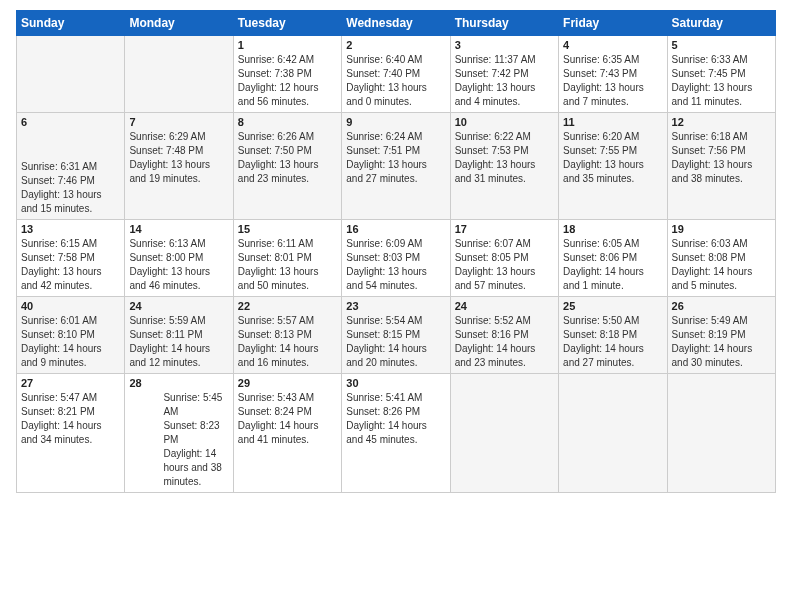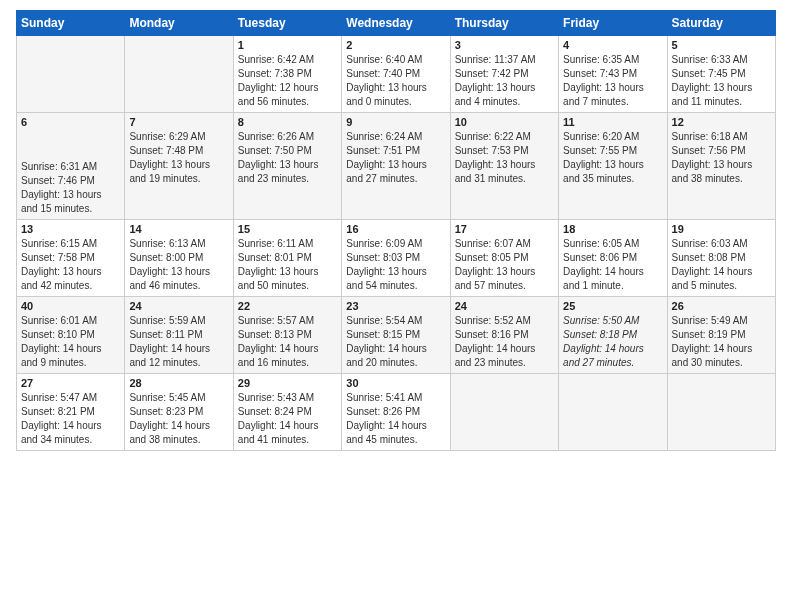--- a/index.html
+++ b/index.html
@@ -272,41 +272,41 @@
 Daylight: 14 hours and 20 minutes.</div>
           </td>
           <td>
             <div class="cell-date">24</div>
             <div class="cell-info" style="white-space: pre-line;">Sunrise: 5:52 AM
 Sunset: 8:16 PM
 Daylight: 14 hours and 23 minutes.</div>
           </td>
           <td>
             <div class="cell-date">25</div>
-            <div class="cell-info" style="white-space: pre-line; font-style: italic;">Sunrise: 5:50 AM
+            <div class="cell-info" style="white-space: pre-line;">Sunrise: 5:50 AM
 Sunset: 8:18 PM
 Daylight: 14 hours and 27 minutes.</div>
           </td>
           <td>
             <div class="cell-date">26</div>
             <div class="cell-info" style="white-space: pre-line;">Sunrise: 5:49 AM
 Sunset: 8:19 PM
 Daylight: 14 hours and 30 minutes.</div>
           </td>
         </tr>
         <tr class="row-odd">
           <td>
             <div class="cell-date">27</div>
             <div class="cell-info" style="white-space: pre-line;">Sunrise: 5:47 AM
 Sunset: 8:21 PM
 Daylight: 14 hours and 34 minutes.</div>
           </td>
           <td>
             <div class="cell-date">28</div>
-            <div class="cell-info" style="white-space: pre-line;">Sunrise: 5:45 AM
+            <div class="cell-info" style="white-space: pre-line; margin-left: 34px;">Sunrise: 5:45 AM
 Sunset: 8:23 PM
 Daylight: 14 hours and 38 minutes.</div>
           </td>
           <td>
             <div class="cell-date">29</div>
             <div class="cell-info" style="white-space: pre-line;">Sunrise: 5:43 AM
 Sunset: 8:24 PM
 Daylight: 14 hours and 41 minutes.</div>
           </td>
           <td>

